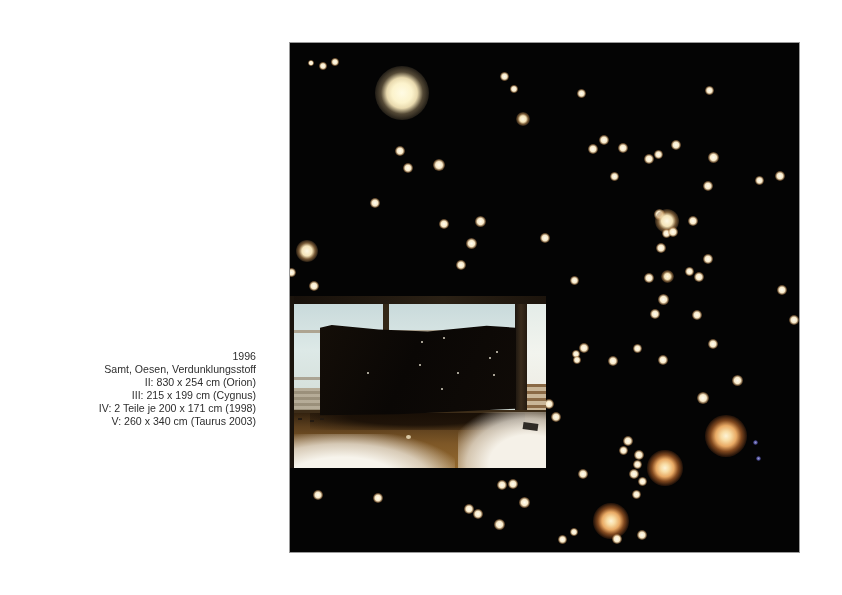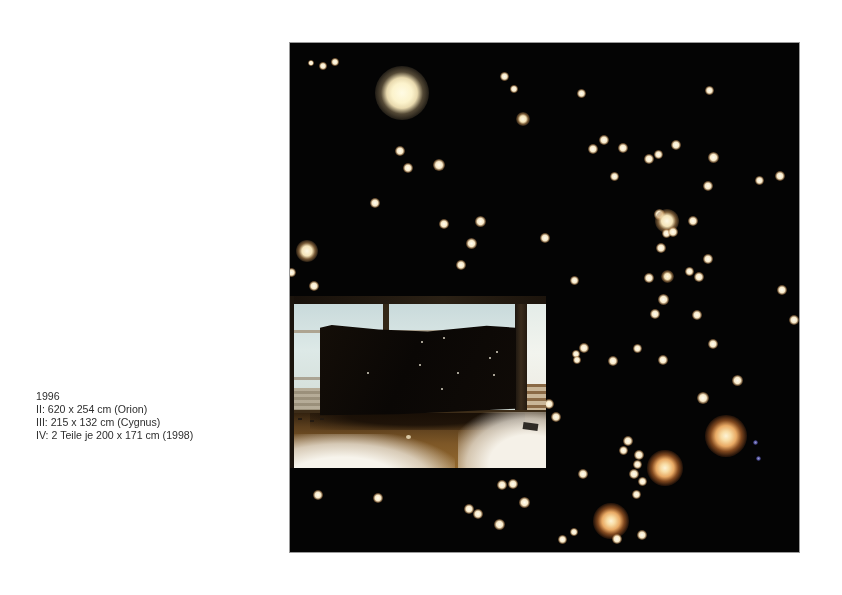--- a/index.html
+++ b/index.html
@@ -9,22 +9,22 @@
   }
   
   .label-card{
     position:absolute;left:57px;top:296px;width:188px;height:41px;
     border:1.5px solid #404040;border-radius:11px;background:#ffffff;
     display:flex;flex-direction:column;align-items:center;justify-content:center;
   }
   .title-line{font-size:13.5px;line-height:15px;color:#1a1a1a;letter-spacing:.2px;}
   
   .caption{
-    position:absolute;left:36px;top:350px;width:220px;text-align:left;
-    font-size:10.6px;line-height:13px;color:#2e2e2e;margin-top:40px;
+    position:absolute;left:36px;top:350px;width:220px;text-align:right;
+    font-size:10.6px;line-height:13px;color:#2e2e2e;
   }
   
   .artwork{
     position:absolute;left:289px;top:42px;width:509px;height:509px;
     background:#040404;border:1px solid #9a9a9a;overflow:hidden;
   }
   .starfield{position:absolute;inset:0;z-index:1;}
   .star{position:absolute;border-radius:50%;}
   .t0{background:radial-gradient(circle,#fffdf2 0%,#f8e9c8 40%,rgba(200,150,95,.55) 62%,rgba(110,75,40,.22) 80%,transparent 95%);}
   .t1{background:radial-gradient(circle,#fff9e4 0%,#f6e5ba 32%,rgba(200,150,90,.6) 52%,rgba(100,70,40,.3) 72%,transparent 92%);}
@@ -63,23 +63,25 @@
   .c-dot{position:absolute;width:2px;height:2px;border-radius:50%;background:rgba(255,248,228,.85);}
 </style>
 </head>
 <body>
 
 <div class="page">
 
 
   <div class="caption">
     <div class="cap-line">1996</div>
-    <div class="cap-line">II: 620 x 254 cm (Orion)</div>
-    <div class="cap-line">III: 215 x 132 cm (Cygnus)</div>
+    <div class="cap-line">Samt, Oesen, Verdunklungsstoff</div>
+    <div class="cap-line">II: 830 x 254 cm (Orion)</div>
+    <div class="cap-line">III: 215 x 199 cm (Cygnus)</div>
     <div class="cap-line">IV: 2 Teile je 200 x 171 cm (1998)</div>
+    <div class="cap-line">V: 260 x 340 cm (Taurus 2003)</div>
   </div>
 
   <div class="artwork">
     <div class="starfield" id="starfield">
         <div class="star t0" style="left: 18px; top: 17px; width: 6px; height: 6px;"></div>
         <div class="star t0" style="left: 29px; top: 19px; width: 8px; height: 8px;"></div>
         <div class="star t0" style="left: 41px; top: 15px; width: 8px; height: 8px;"></div>
         <div class="star t2" style="left: 85px; top: 23px; width: 54px; height: 54px;"></div>
         <div class="star t0" style="left: 209.5px; top: 28.5px; width: 9px; height: 9px;"></div>
         <div class="star t0" style="left: 220px; top: 42px; width: 8px; height: 8px;"></div>

